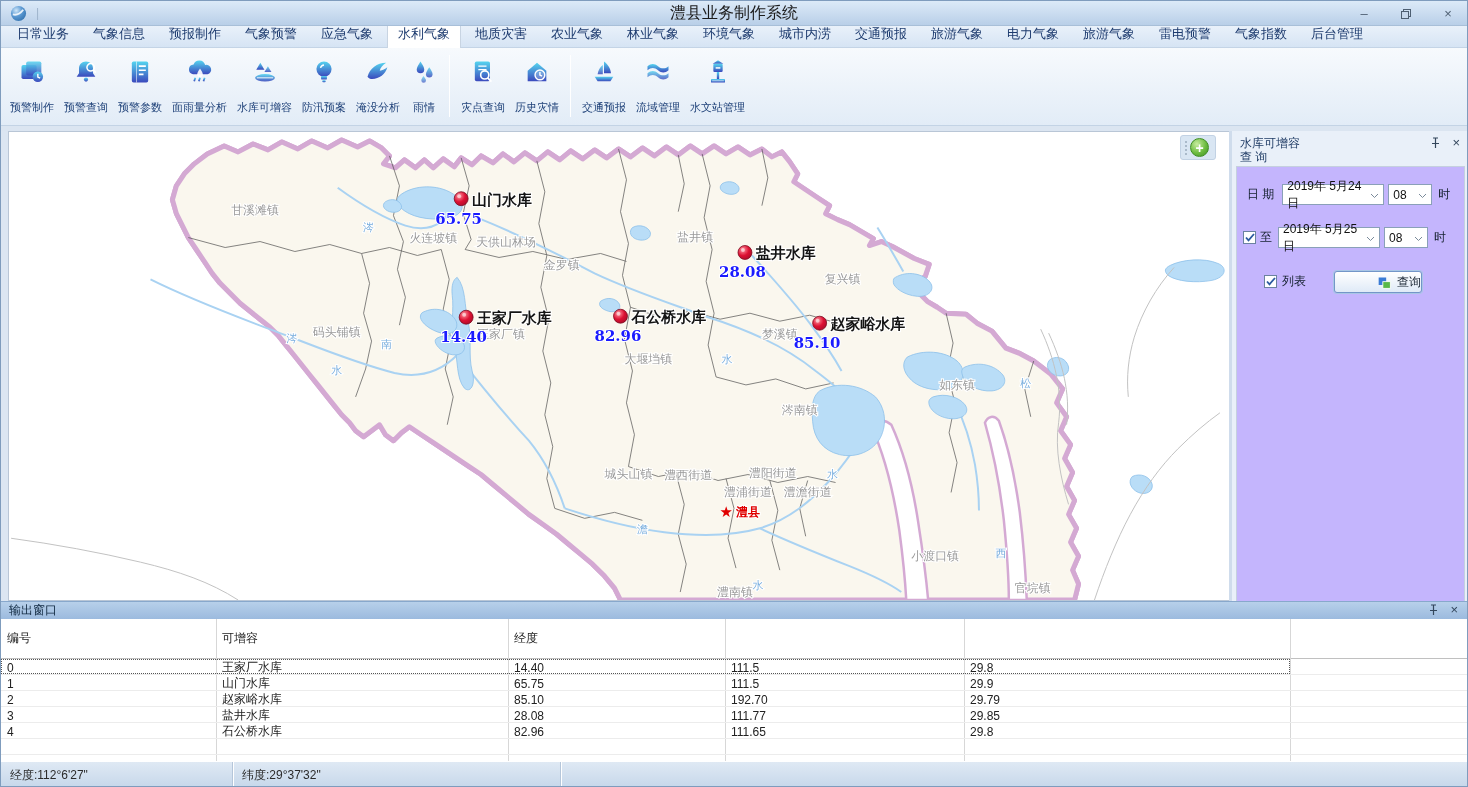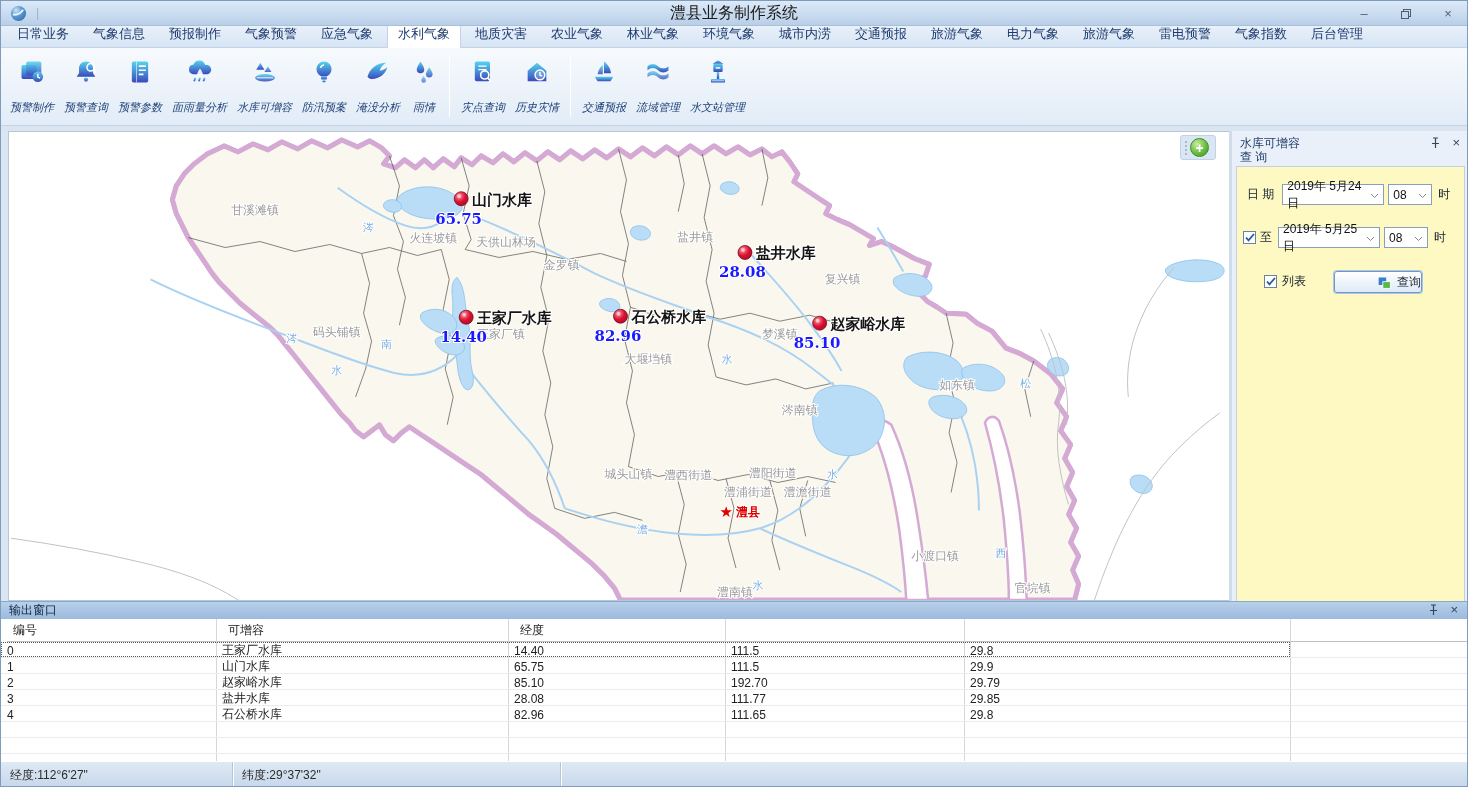--- a/index.html
+++ b/index.html
@@ -26,21 +26,21 @@
                white-space:nowrap; cursor:default; }
   .menu-item.selected { background:#ffffff; border:1px solid #c8d4e2; border-bottom:none;
                         border-radius:2px 2px 0 0; margin-bottom:-1px; padding-bottom:5px; }
 
   
   .toolbar { height:78px; background:linear-gradient(#f7fafd,#e2ecf7);
              border-bottom:1px solid #c3d3e5; display:flex; align-items:center; padding:4px 2px 6px 4px; }
   .tool-btn { display:flex; flex-direction:column; align-items:center; justify-content:space-between;
               height:62px; padding:3px 3px 2px 3px; margin:0 2px; border-radius:3px; cursor:default; }
   .tool-btn .ticon { width:28px; height:28px; }
-  .tool-btn .tlabel { font-size:11px; color:#1c3f77; white-space:nowrap; margin-top:4px;font-style:italic; }
+  .tool-btn .tlabel { font-size:11px; color:#1c3f77; white-space:nowrap; margin-top:4px; }
   .tool-sep { width:1px; height:62px; background:#c9d6e5; border-right:1px solid #ffffff; margin:0 6px; }
 
   .tb-spacer { height:5px; background:#dbe5f1; }
 
   
   .main-row { display:flex; height:470px; background:#dce6f2; padding-left:7px; }
   .map-wrap { position:relative; width:1221px; height:470px; background:#ffffff;
               border:1px solid #b9c6d6; border-right:none; flex:none; overflow:hidden; }
   .map-wrap svg.map { display:block; }
   .splitter { width:3px; background:#cfdcec; flex:none; }
@@ -64,42 +64,42 @@
                    font-size:15px; fill:#1a1aff; paint-order:stroke; stroke:#ffffff; stroke-width:2px; }
   text.seat-star { font-size:15px; fill:#e00000; }
   text.seat-name { font-size:12px; font-weight:bold; fill:#e00000; paint-order:stroke; stroke:#ffffff; stroke-width:2px; }
 
   
   .panel { width:237px; background:#e9f0f9; position:relative; font-size:12px; color:#1e3a64; flex:none; }
   .panel-header { padding:5px 8px 0 8px; line-height:14px; }
   .panel-pin { position:absolute; top:6px; right:28px; cursor:pointer; }
   .panel-close { position:absolute; top:4px; right:9px; color:#33465c; font-size:13px; cursor:pointer; }
   .panel-box { position:absolute; left:4px; right:4px; top:35px; height:559px;
-               background:#fef9c3; border:1px solid #c5d0df; }
+               background:#c4b5fd; border:1px solid #c5d0df; }
   .p-row { position:absolute; left:0; right:0; display:flex; align-items:center; }
   .p-label { color:#14202e; }
   .combo { height:21px; background:#ffffff; border:1px solid #8aa0b8; display:flex;
            align-items:center; font-size:12px; color:#111; padding-left:4px; cursor:default; }
   .combo .chev { margin-left:auto; padding:0 4px; }
   .checkbox { width:13px; height:13px; background:#fff; border:1px solid #6b82a0; display:flex;
               align-items:center; justify-content:center; cursor:pointer; }
   .query-btn { position:absolute; height:22px; width:88px; display:flex; align-items:center; justify-content:center;
                gap:5px; background:linear-gradient(#ffffff,#dfeaf7); border:1px solid #7396c8;
                border-radius:3px; box-shadow:0 0 0 1px #a9c6e6; font-size:12px; color:#14202e; cursor:pointer; }
 
   
   .output { height:160px; background:#ffffff; position:relative; }
   .output-header { height:18px; background:linear-gradient(#b7d0ea,#9cbade); border-top:1px solid #88a8cc;
                    display:flex; align-items:flex-end; padding-left:8px; font-size:12px; color:#102840; }
   .output-pin { position:absolute; top:3px; right:28px; cursor:pointer; }
   .output-close { position:absolute; top:1px; right:9px; color:#33465c; font-size:13px; cursor:pointer; }
   .table { position:relative; height:142px; overflow:hidden; background:#fff; }
   .col-line { position:absolute; top:0; bottom:0; width:1px; background:#d7d7d7; }
   .thead { display:grid; grid-template-columns:215px 292px 217px 239px 326px auto;
-           height:23px; align-items:center; border-bottom:1px solid #c0c0c0; font-size:12px; color:#1b1b1b;margin-left:6px; }
+           height:40px; align-items:center; border-bottom:1px solid #c0c0c0; font-size:12px; color:#1b1b1b; }
   .thead .th { padding-left:6px; }
   .tr { display:grid; grid-template-columns:215px 292px 217px 239px 326px auto; height:16px;
         align-items:center; font-size:12px; color:#222; border-bottom:1px solid #ececec; position:relative; }
   .tr .td { padding-left:6px; white-space:nowrap; }
   .tr.selected::after { content:""; position:absolute; left:0; top:0; width:1289px; height:100%;
                         outline:1px dotted #555; outline-offset:-1px; pointer-events:none; }
 
   
   .statusbar { height:27px; background:linear-gradient(#dfe9f4,#c6d7ea); border-top:1px solid #ffffff;
                box-shadow:0 -1px 0 #9fb6cf; display:flex; align-items:center; font-size:12px; color:#2b2b2b; }

